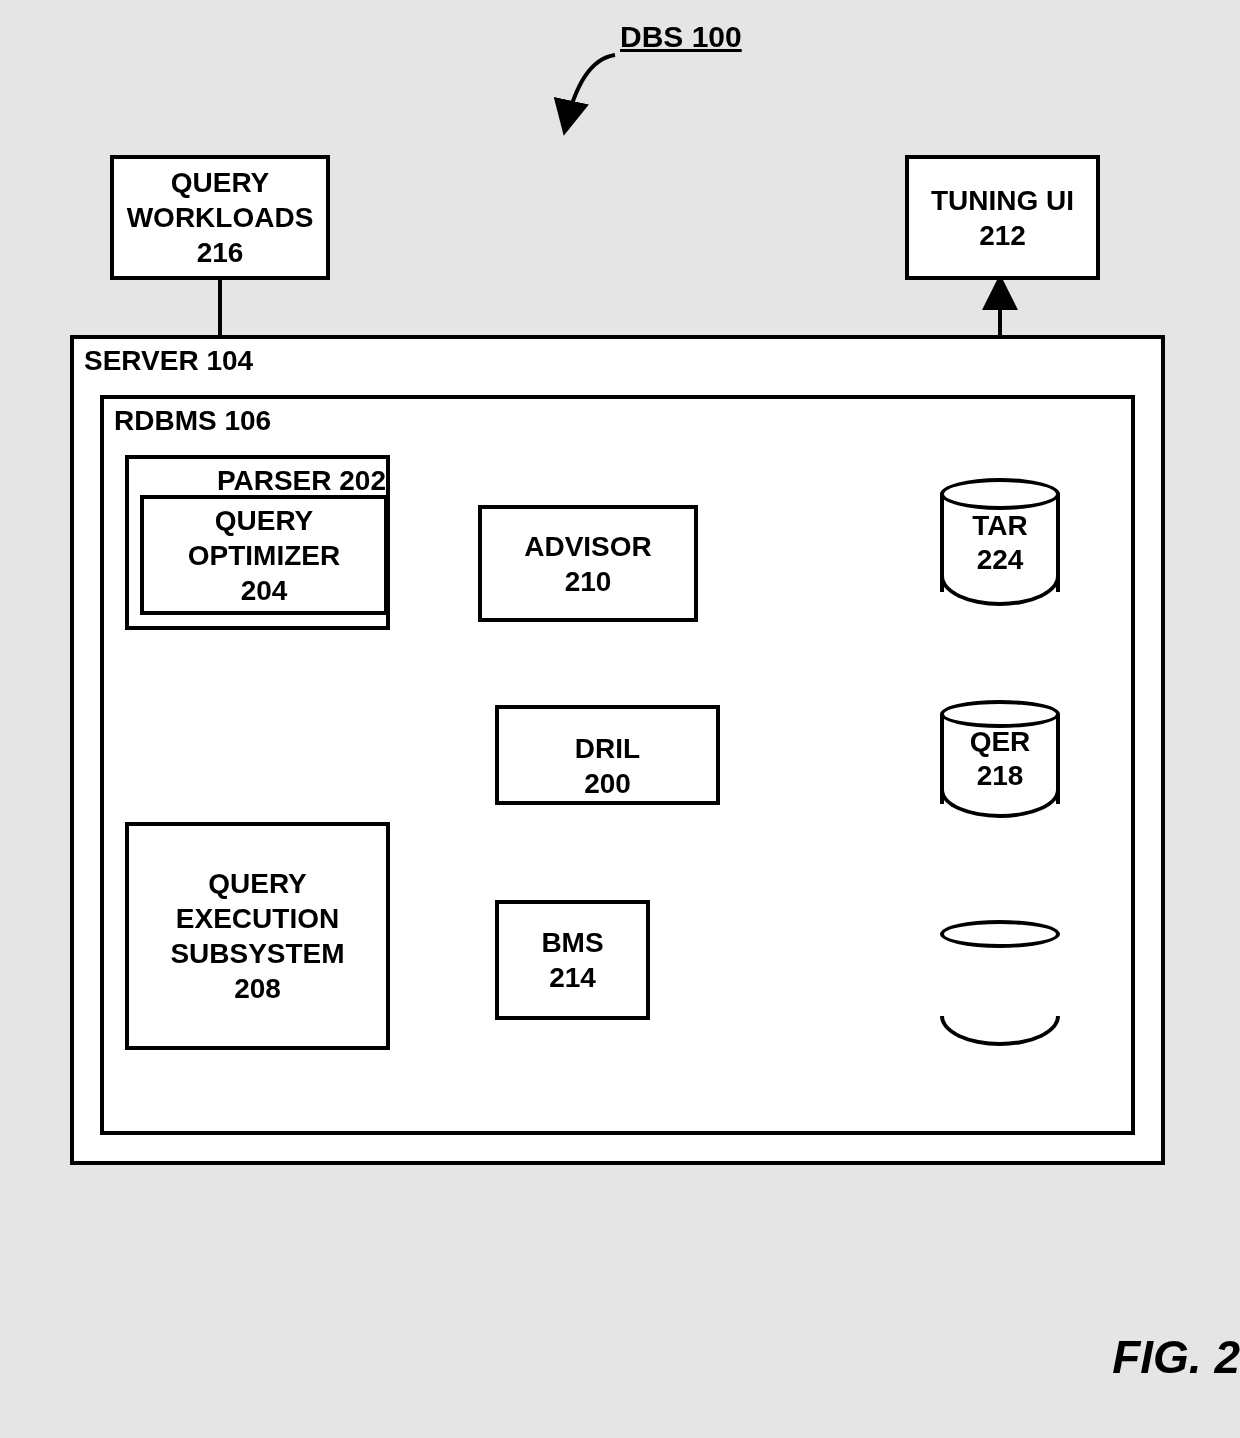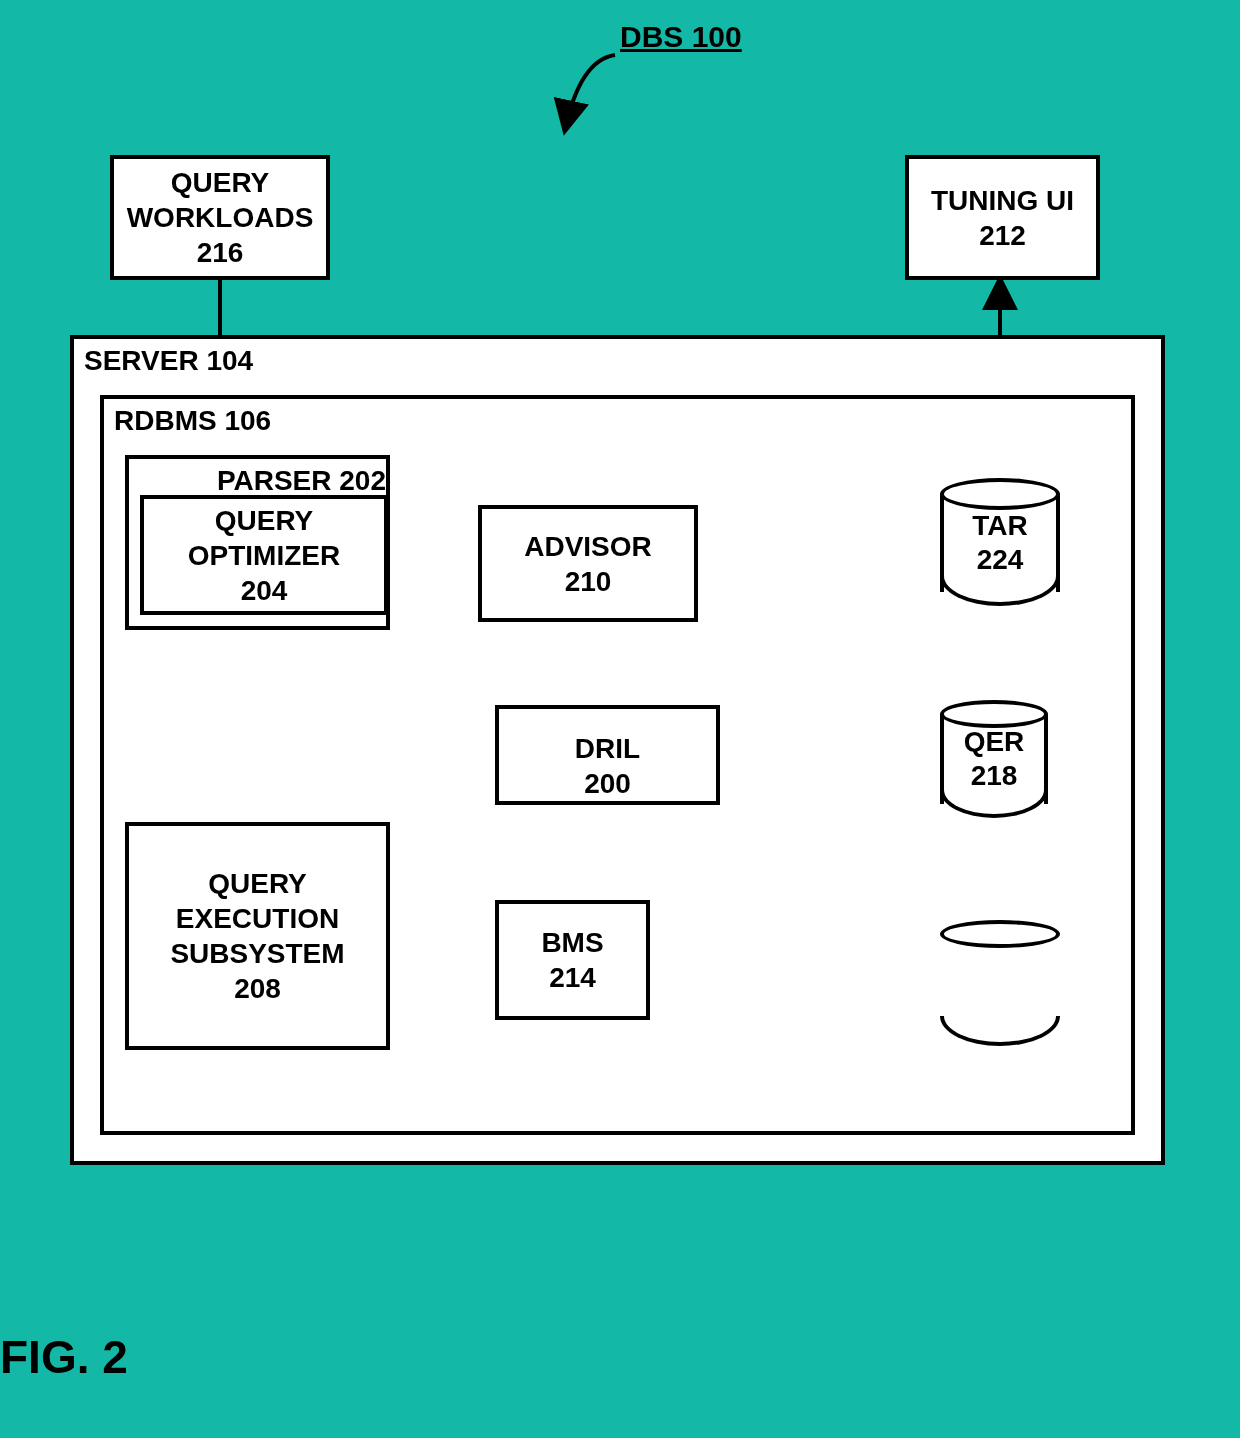--- a/index.html
+++ b/index.html
@@ -7,21 +7,21 @@
     margin: 0;
     padding: 0;
     background: #fff;
     font-family: Arial, Helvetica, sans-serif;
     font-weight: bold;
   }
   #stage {
     position: relative;
     width: 1240px;
     height: 1438px;
-    background: #14b8a6;
+    background: #e5e5e5;
   }
   .box {
     position: absolute;
     border: 4px solid #000;
     text-align: center;
     display: flex;
     flex-direction: column;
     justify-content: center;
     align-items: center;
     background: #fff;
@@ -84,23 +84,24 @@
   svg.arrows {
     position: absolute;
     top: 0; left: 0;
     width: 1240px;
     height: 1438px;
     pointer-events: none;
   }
   .fig-caption {
     position: absolute;
     font-size: 46px;
-    font-weight: bold;
-    left: 0; right: 0;
-    text-align: left;
+    font-style: italic;
+    font-weight: bold;
+    left: 0; right: 0;
+    text-align: right;
   }
   .dbs-label {
     position: absolute;
     font-size: 30px;
     font-weight: bold;
     text-decoration: underline;
   }
 </style>
 </head>
 <body>
@@ -200,21 +201,21 @@
 
   <div class="cylinder" style="left:940px; top:478px; width:120px; height:130px;">
     <div class="cyl-body" style="top:16px; height:98px;">
       <span>TAR</span>
       <span>224</span>
     </div>
     <div class="ellipse-bottom" style="top:98px; height:30px;"></div>
     <div class="ellipse" style="top:0; height:32px;"></div>
   </div>
 
-  <div class="cylinder" style="left:940px; top:700px; width:108px; height:120px;">
+  <div class="cylinder" style="left:940px; top:700px; width:120px; height:120px;">
     <div class="cyl-body" style="top:14px; height:90px;">
       <span>QER</span>
       <span>218</span>
     </div>
     <div class="ellipse-bottom" style="top:90px; height:28px;"></div>
     <div class="ellipse" style="top:0; height:28px;"></div>
   </div>
 
   <div class="cylinder" style="left:940px; top:920px; width:120px; height:128px;">
     <div class="ellipse-bottom" style="top:96px; height:30px;"></div>

